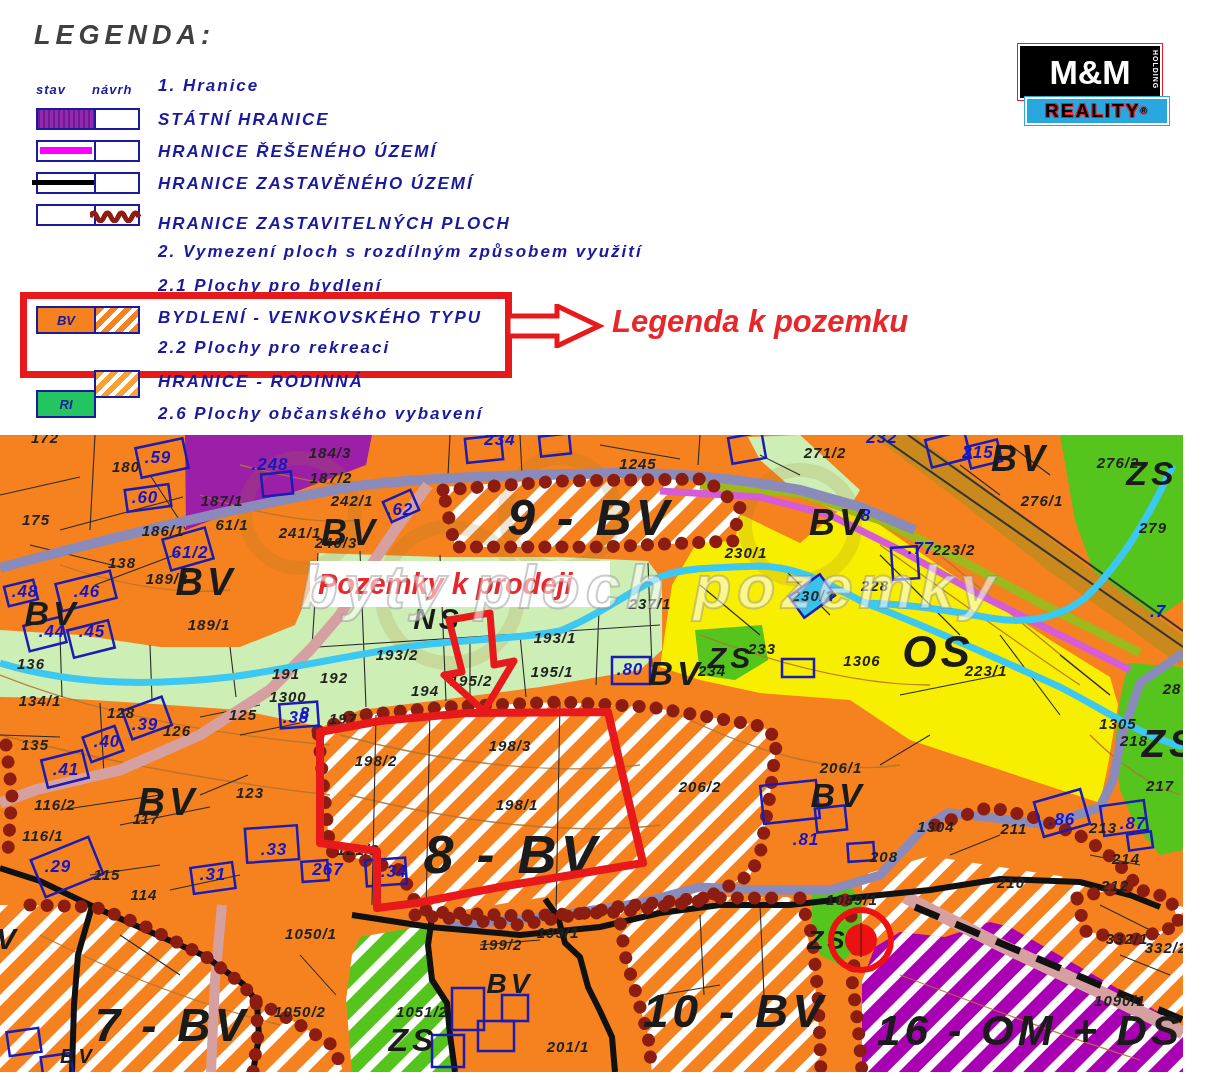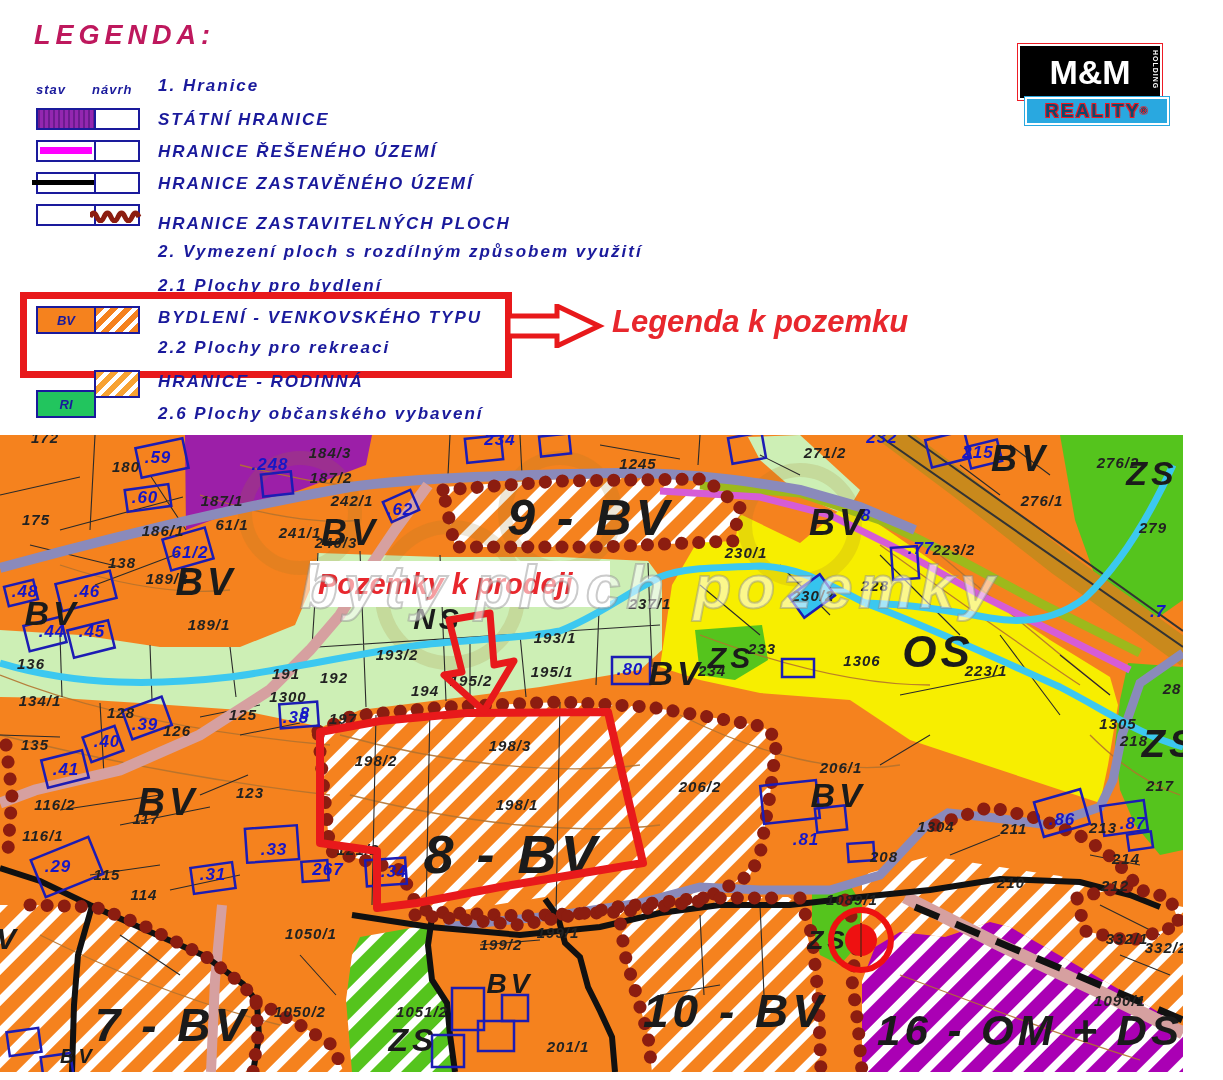--- a/index.html
+++ b/index.html
@@ -1,21 +1,21 @@
 <!DOCTYPE html>
 <html><head>
 <meta charset="utf-8">
 <style>
   html,body{margin:0;padding:0;background:#fff;}
   body{width:1223px;height:1080px;position:relative;overflow:hidden;
        font-family:"Liberation Sans",sans-serif;}
   
   .legend{position:absolute;left:0;top:0;width:1000px;height:430px;}
   .lg-title{position:absolute;left:34px;top:20px;font-size:27px;font-weight:bold;
-            font-style:italic;color:#be185d;letter-spacing:5px;}
+            font-style:italic;color:#404040;letter-spacing:5px;}
   .lg-col{position:absolute;font-size:13px;font-weight:bold;font-style:italic;
           color:#1a1a9c;letter-spacing:1px;}
   .lg-sec{position:absolute;font-size:17px;font-weight:bold;font-style:italic;
           color:#1a1a9c;letter-spacing:2px;white-space:nowrap;}
   .lg-box{position:absolute;border:2px solid #1a1a9c;background:#fff;}
   .lg-line{position:absolute;}
   .lg-swtext{width:100%;height:100%;display:flex;align-items:center;justify-content:center;
              font-size:13px;font-weight:bold;font-style:italic;color:#1a1a9c;}
   .hatch-or{background:repeating-linear-gradient(135deg,#f5821e 0 6px,#ffffff 6px 10px);}
   .hatch-ri{background:repeating-linear-gradient(135deg,#f7a233 0 6px,#ffffff 6px 10px);}
@@ -25,21 +25,21 @@
   .callout{position:absolute;left:612px;top:304px;font-size:31px;font-weight:bold;
            font-style:italic;color:#e8272d;white-space:nowrap;}
   
   .logo{position:absolute;left:1018px;top:44px;width:150px;height:80px;}
   .logo-top{position:absolute;left:0;top:0;width:140px;height:52px;background:#000000;
             color:#fff;font-weight:bold;font-size:34px;display:flex;align-items:center;
             justify-content:center;border:2px solid #fff;box-shadow:0 0 0 1px #ee1c25;}
   .logo-holding{position:absolute;right:1px;top:4px;font-size:7px;color:#fff;
                 font-weight:bold;writing-mode:vertical-rl;letter-spacing:1px;}
   .logo-bottom{position:absolute;left:7px;top:53px;width:140px;height:24px;background:#29a8e0;
-               color:#0c4a6e;font-weight:bold;font-size:19px;letter-spacing:2px;display:flex;
+               color:#000000;font-weight:bold;font-size:19px;letter-spacing:2px;display:flex;
                align-items:center;justify-content:center;border:2px solid #fff;
                box-shadow:0 0 0 1px #29a8e0;
                text-shadow:-1px -1px 0 #ee1c25,1px -1px 0 #ee1c25,-1px 1px 0 #ee1c25,1px 1px 0 #ee1c25;}
   .logo-reg{font-size:9px;vertical-align:super;}
   
   .map-wrap{position:absolute;left:0;top:435px;width:1183px;height:637px;overflow:hidden;}
   .sale-strip{position:absolute;left:310px;top:126px;width:292px;height:46px;background:#fff;
               display:flex;align-items:center;padding-left:8px;font-size:29px;font-weight:bold;
               font-style:italic;color:#e8272d;white-space:nowrap;z-index:5;}
   .watermark{position:absolute;left:300px;top:116px;width:900px;font-size:62px;font-weight:bold;

